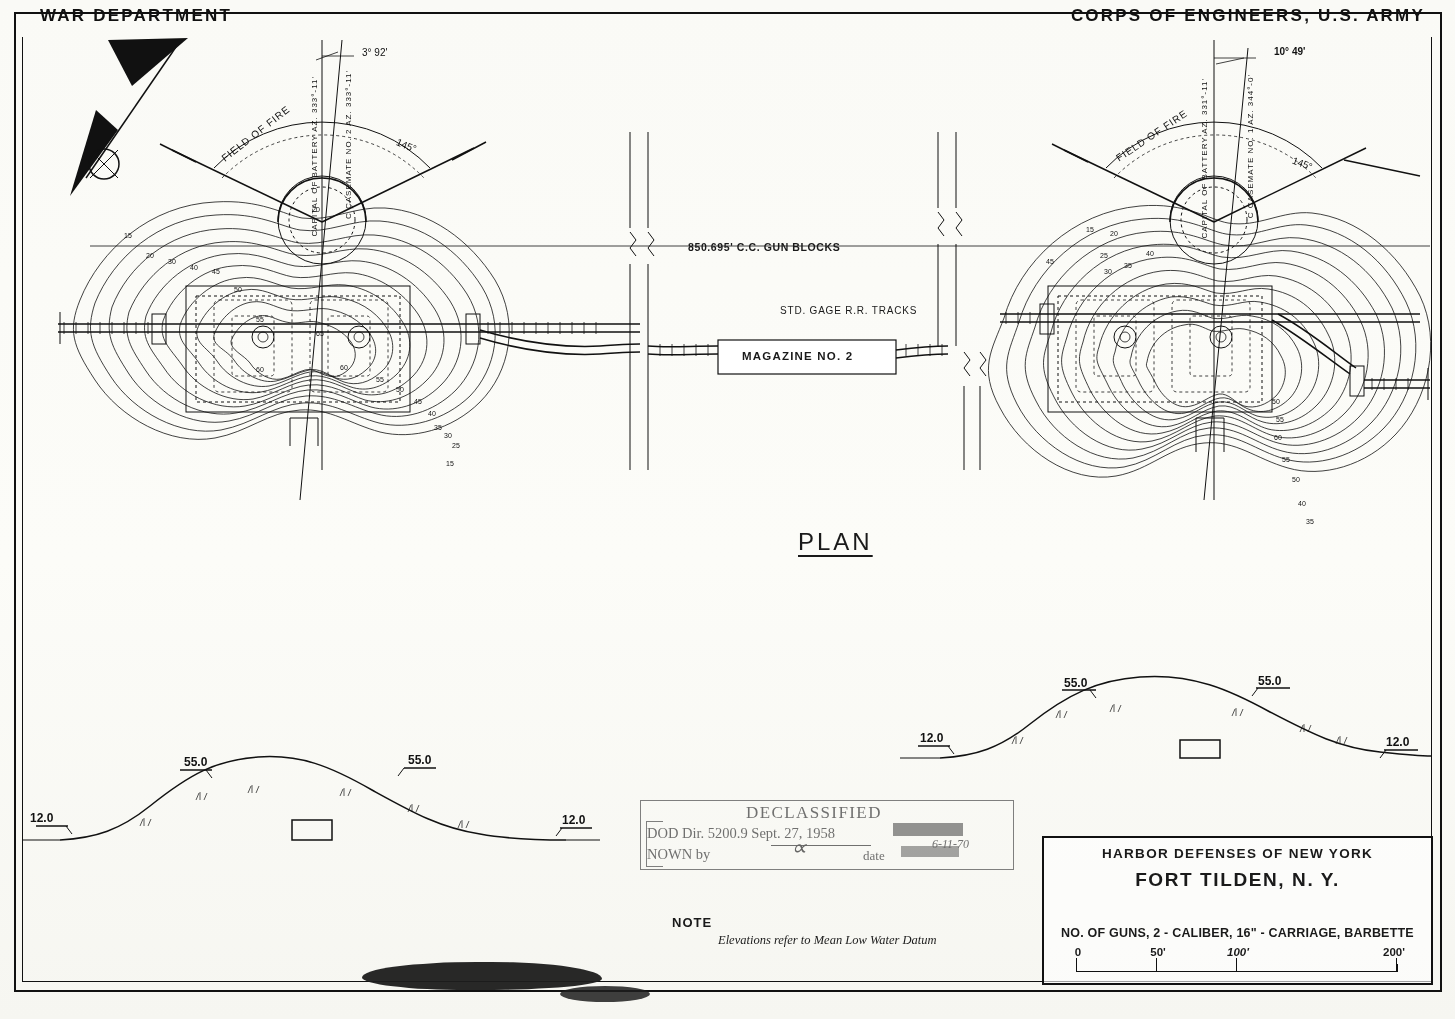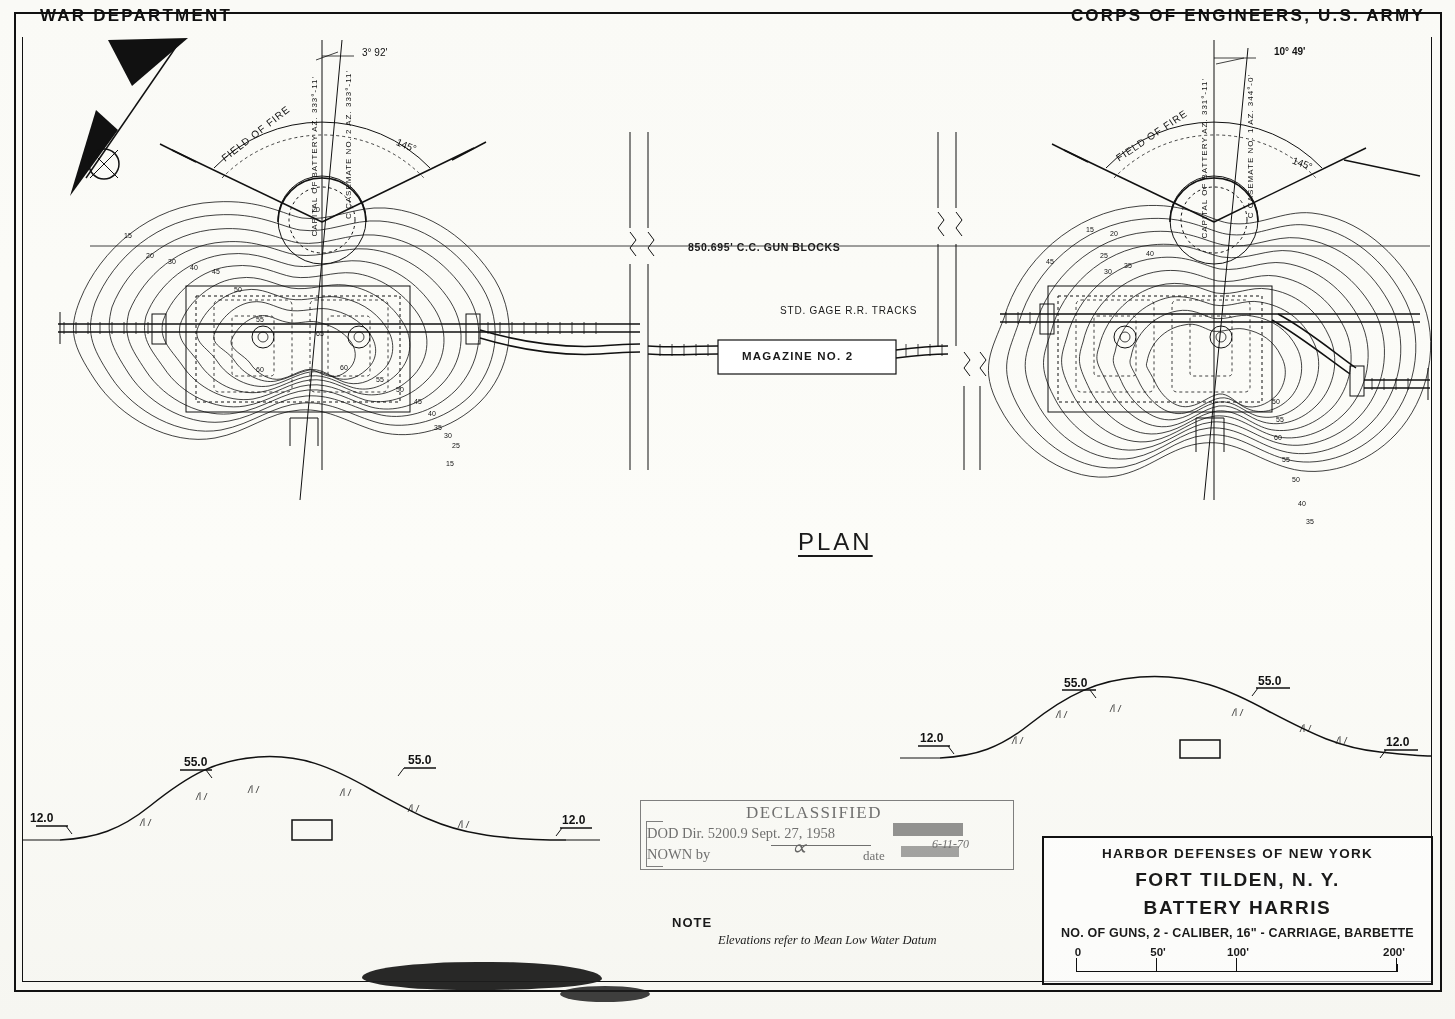--- a/index.html
+++ b/index.html
@@ -448,31 +448,30 @@
     <div class="scrawl">∝</div>
     <div class="strike"></div>
     <div class="strike2"></div>
     <div style="position:absolute;left:222px;top:47px;font-size:13px;">date</div>
     <div class="datehand" style="left:250px;top:36px;">6-11-70</div>
   </div>
 
   <div class="title-block">
     <div class="tb-line tb1">HARBOR DEFENSES OF NEW YORK</div>
     <div class="tb-line tb2">FORT TILDEN, N. Y.</div>
-    <div class="tb-line tb3">BATTERY HARRIS</div>
     <div class="tb-line tb4">NO. OF GUNS, 2 - CALIBER, 16" - CARRIAGE, BARBETTE</div>
     <div class="scale-wrap">
       <div class="scale-bar"></div>
       <div class="tickmark" style="left:6px;"></div>
       <div class="tickmark" style="left:86px;"></div>
       <div class="tickmark" style="left:166px;"></div>
       <div class="tickmark" style="left:326px;"></div>
       <div class="scale-num" style="left:8px;">0</div>
       <div class="scale-num" style="left:88px;">50'</div>
-      <div class="scale-num" style="left:168px;">100'</div>
+      <div class="scale-num" style="left:168px;font-style:italic;">100'</div>
       <div class="scale-num" style="left:324px;">200'</div>
     </div>
   </div>
 
   <div class="redaction"></div>
   <div class="redaction2"></div>
 
 </div>
 
 </body></html>

